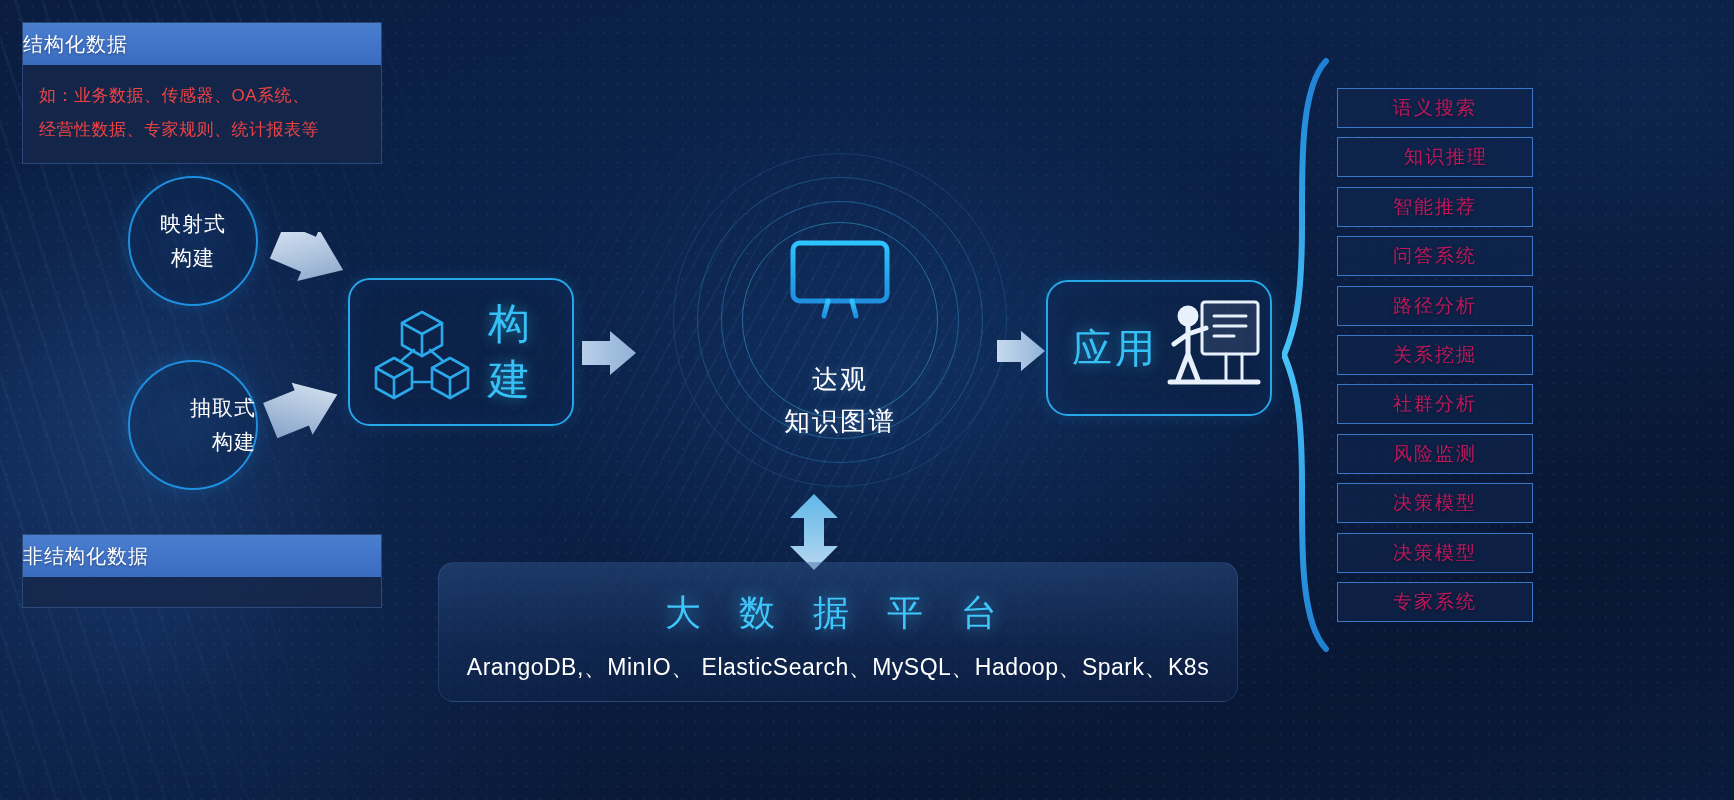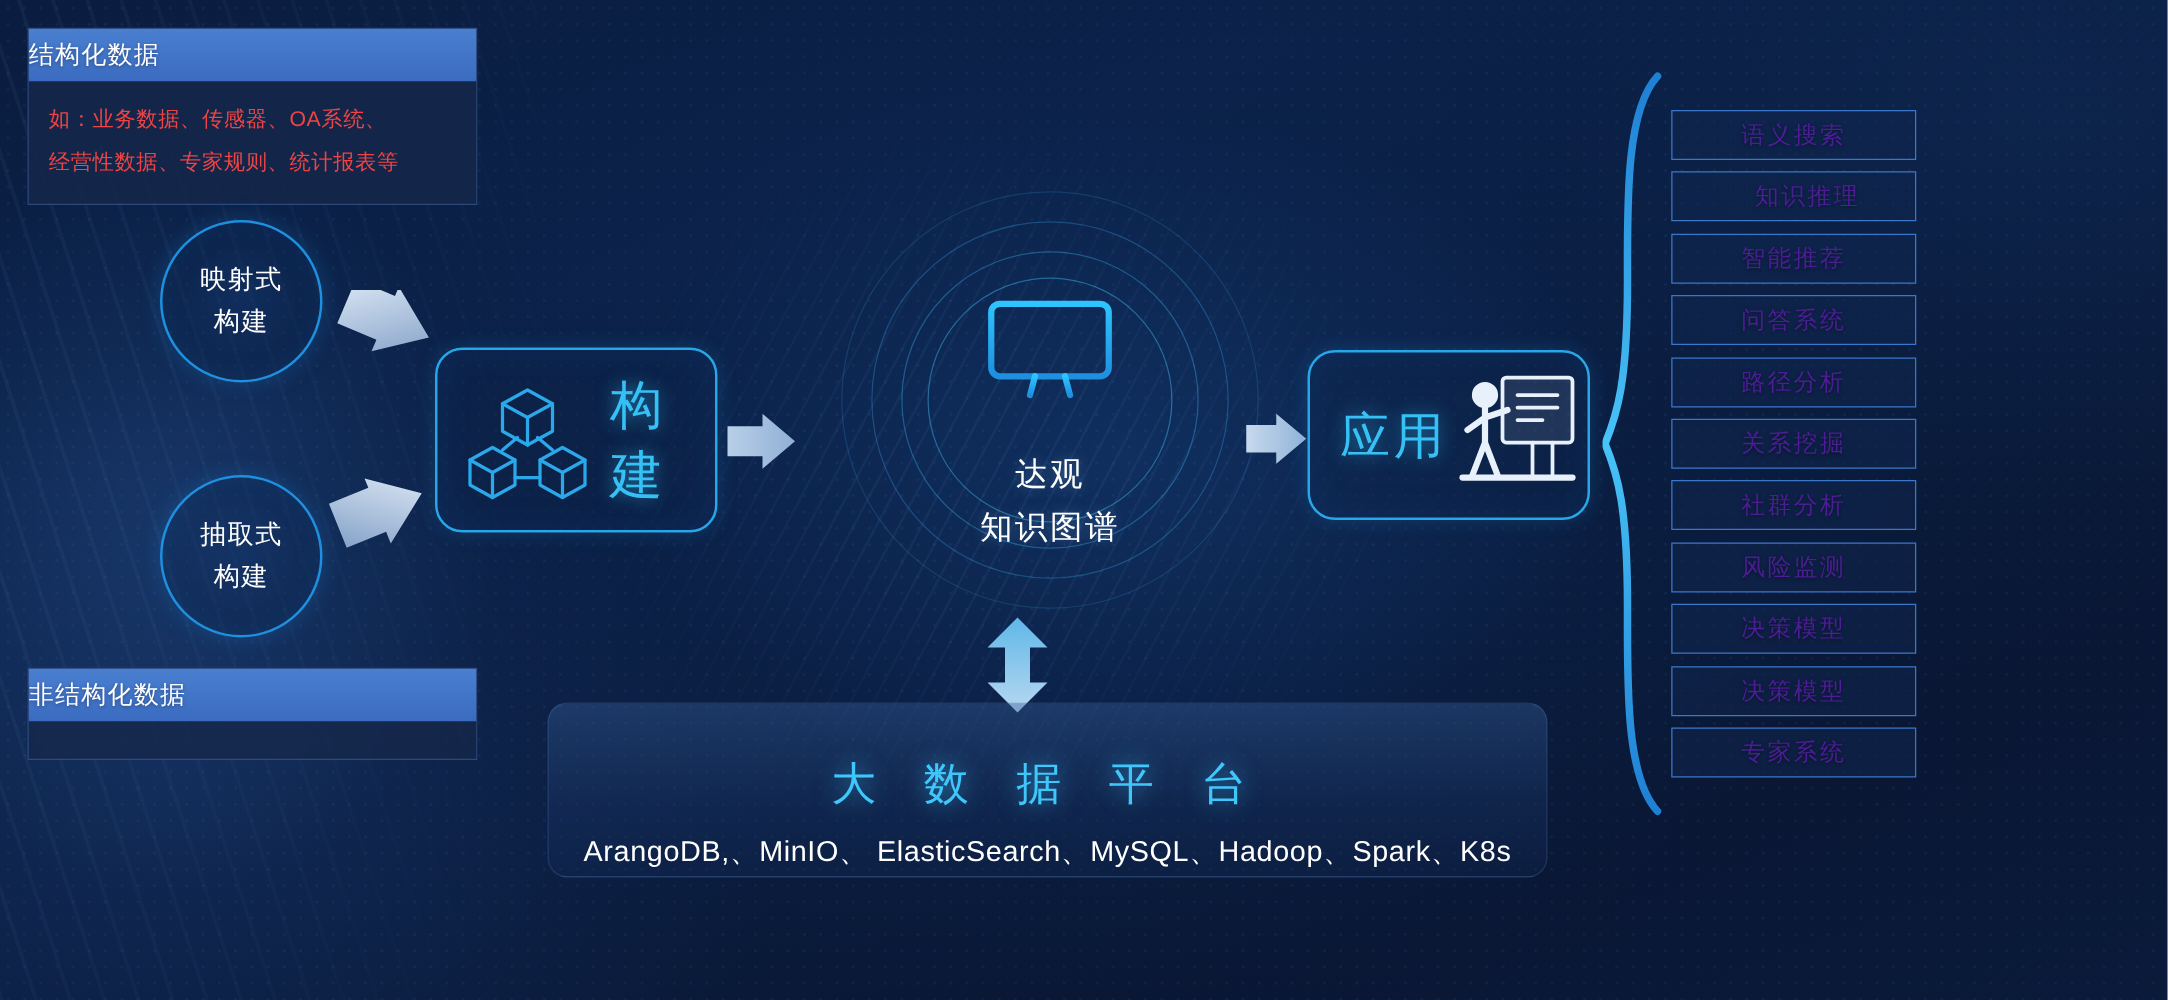--- a/index.html
+++ b/index.html
@@ -111,35 +111,35 @@
     text-align: center; color: #ffffff;
     font-size: 26px; line-height: 42px; letter-spacing: 2px;
     text-shadow: 0 0 10px rgba(140,200,255,.35);
   }
 
   
   .app-item {
     position: absolute; width: 196px; height: 40px;
     border: 1px solid #3b77c8;
     background: rgba(17,38,78,0.55);
-    color: #4c1d95; font-size: 19px; letter-spacing: 2px;
+    color: #be185d; font-size: 19px; letter-spacing: 2px;
     display: flex; align-items: center; justify-content: center;
     text-shadow: 0 1px 3px rgba(0,0,0,.4);
   }
 
   
   .platform {
     position: absolute; left: 438px; top: 562px; width: 800px; height: 140px;
     border-radius: 16px;
     background: linear-gradient(180deg, rgba(52,92,150,0.42) 0%, rgba(30,60,112,0.30) 60%, rgba(22,46,92,0.26) 100%);
     border: 1px solid rgba(110,160,220,0.18);
   }
   .platform-title {
     text-align: center; color: #3fc6fb; font-size: 36px;
-    letter-spacing: 14px; padding-top: 40px;
+    letter-spacing: 14px; padding-top: 26px;
     text-shadow: 0 0 18px rgba(63,198,251,0.6);
   }
   .platform-sub {
     text-align: center; color: #ffffff; font-size: 23px;
     letter-spacing: .5px; padding-top: 14px;
   }
 </style>
 </head>
 <body>
 
@@ -159,21 +159,21 @@
 <div class="src-box" style="left:22px; top:534px;">
   <div class="src-head">非结构化数据</div>
   <div class="src-body">
   </div>
 </div>
 
 <div class="circle" style="left:128px; top:176px;">
   <span>映射式</span>
   <span>构建</span>
 </div>
-<div class="circle" style="left:128px; top:380px;">
+<div class="circle" style="left:128px; top:360px;align-items:flex-end;">
   <span>抽取式</span>
   <span>构建</span>
 </div>
 
 <svg class="arrow-big" style="left:268px; top:232px;" width="90" height="70" viewBox="0 0 90 70">
   <defs>
     <linearGradient id="gA1" x1="0" y1="0" x2="1" y2="1">
       <stop offset="0%" stop-color="#dfeaf7"></stop>
         <stop offset="100%" stop-color="#7d9cc4"></stop>
     </linearGradient>

